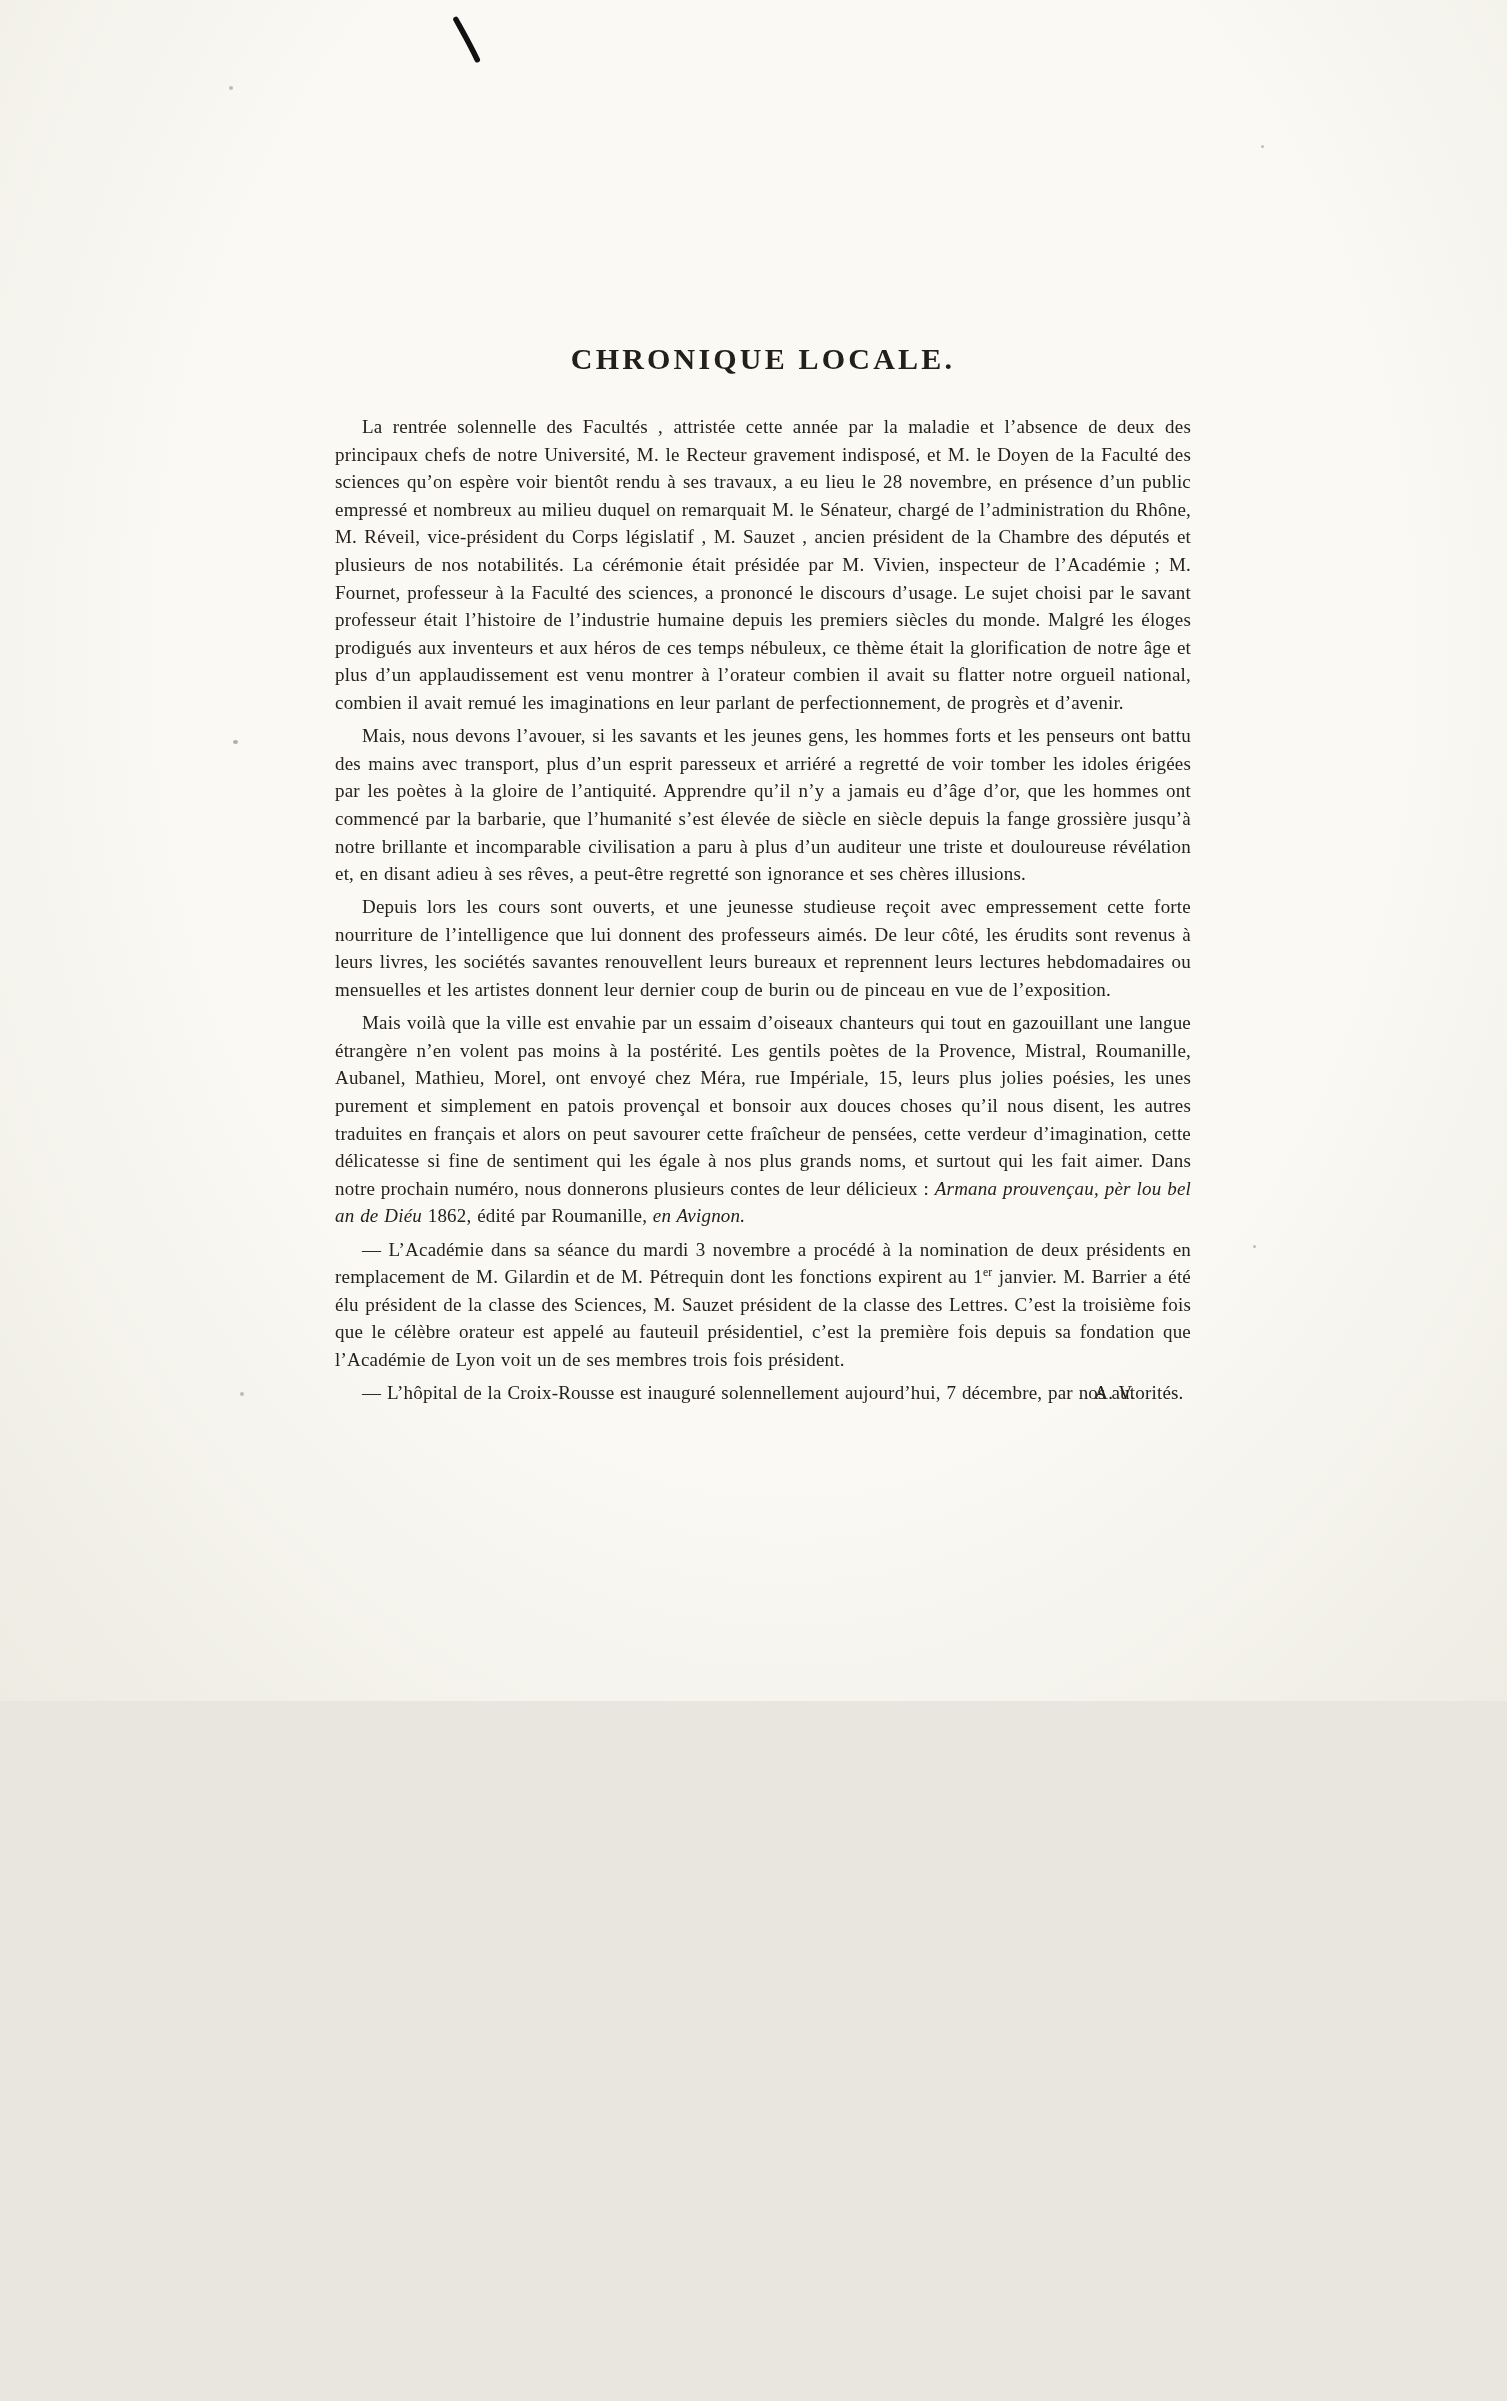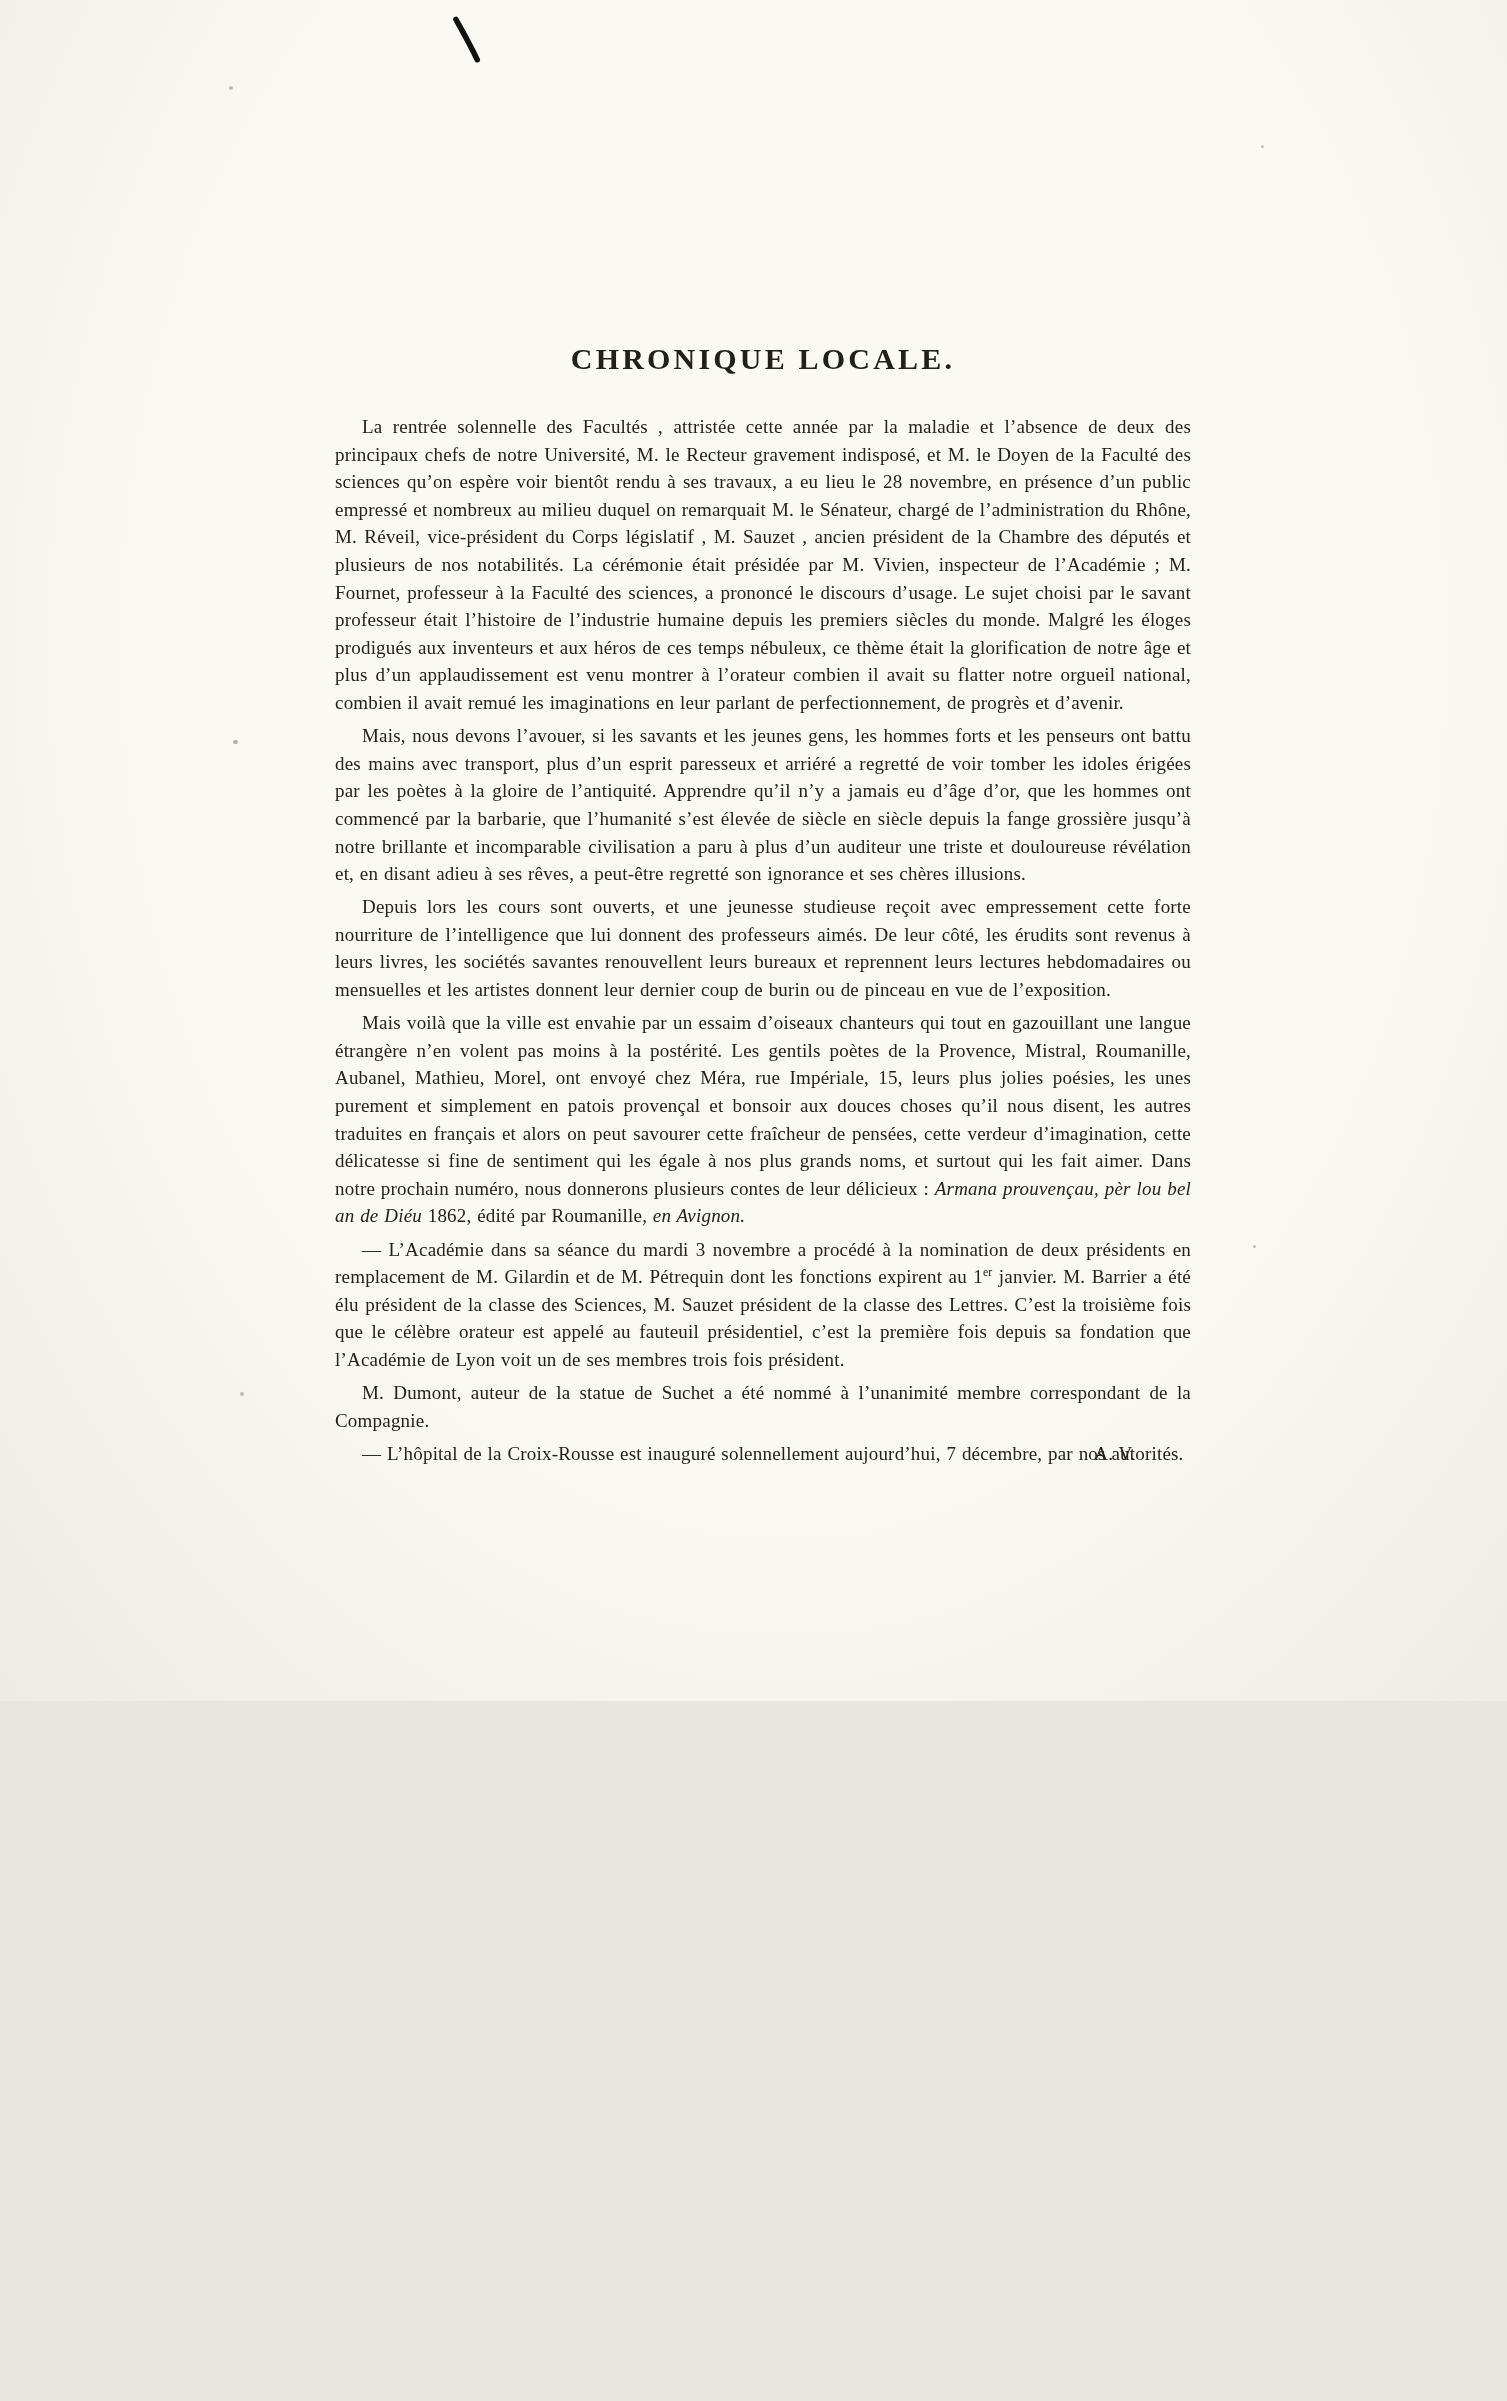--- a/index.html
+++ b/index.html
@@ -59,20 +59,19 @@
   <div class="speck s6"></div>
 
   <div class="column">
     <h1 class="title">CHRONIQUE LOCALE.</h1>
     <div>
         <p class="para"><span>La rentrée solennelle des Facultés , attristée cette année par la maladie et l’absence de deux des principaux chefs de notre Université, M. le Recteur gravement indisposé, et M. le Doyen de la Faculté des sciences qu’on espère voir bientôt rendu à ses travaux, a eu lieu le 28 novembre, en présence d’un public empressé et nombreux au milieu duquel on remarquait M. le Sénateur, chargé de l’administration du Rhône, M. Réveil, vice-président du Corps législatif , M. Sauzet , ancien président de la Chambre des députés et plusieurs de nos notabilités. La cérémonie était présidée par M. Vivien, inspecteur de l’Académie ; M. Fournet, professeur à la Faculté des sciences, a prononcé le discours d’usage. Le sujet choisi par le savant professeur était l’histoire de l’industrie humaine depuis les premiers siècles du monde. Malgré les éloges prodigués aux inventeurs et aux héros de ces temps nébuleux, ce thème était la glorification de notre âge et plus d’un applaudissement est venu montrer à l’orateur combien il avait su flatter notre orgueil national, combien il avait remué les imaginations en leur parlant de perfectionnement, de progrès et d’avenir.</span></p>
         <p class="para"><span>Mais, nous devons l’avouer, si les savants et les jeunes gens, les hommes forts et les penseurs ont battu des mains avec transport, plus d’un esprit paresseux et arriéré a regretté de voir tomber les idoles érigées par les poètes à la gloire de l’antiquité. Apprendre qu’il n’y a jamais eu d’âge d’or, que les hommes ont commencé par la barbarie, que l’humanité s’est élevée de siècle en siècle depuis la fange grossière jusqu’à notre brillante et incomparable civilisation a paru à plus d’un auditeur une triste et douloureuse révélation et, en disant adieu à ses rêves, a peut-être regretté son ignorance et ses chères illusions.</span></p>
         <p class="para"><span>Depuis lors les cours sont ouverts, et une jeunesse studieuse reçoit avec empressement cette forte nourriture de l’intelligence que lui donnent des professeurs aimés. De leur côté, les érudits sont revenus à leurs livres, les sociétés savantes renouvellent leurs bureaux et reprennent leurs lectures hebdomadaires ou mensuelles et les artistes donnent leur dernier coup de burin ou de pinceau en vue de l’exposition.</span></p>
         <p class="para"><span>Mais voilà que la ville est envahie par un essaim d’oiseaux chanteurs qui tout en gazouillant une langue étrangère n’en volent pas moins à la postérité. Les gentils poètes de la Provence, Mistral, Roumanille, Aubanel, Mathieu, Morel, ont envoyé chez Méra, rue Impériale, 15, leurs plus jolies poésies, les unes purement et simplement en patois provençal et bonsoir aux douces choses qu’il nous disent, les autres traduites en français et alors on peut savourer cette fraîcheur de pensées, cette verdeur d’imagination, cette délicatesse si fine de sentiment qui les égale à nos plus grands noms, et surtout qui les fait aimer. Dans notre prochain numéro, nous donnerons plusieurs contes de leur délicieux : </span><span class="it">Armana prouvençau, pèr lou bel an de Diéu</span><span> 1862, édité par Roumanille, </span><span class="it">en Avignon.</span></p>
         <p class="para"><span>— L’Académie dans sa séance du mardi 3 novembre a procédé à la nomination de deux présidents en remplacement de M. Gilardin et de M. Pétrequin dont les fonctions expirent au 1</span><sup>er</sup><span> janvier. M. Barrier a été élu président de la classe des Sciences, M. Sauzet président de la classe des Lettres. C’est la troisième fois que le célèbre orateur est appelé au fauteuil présidentiel, c’est la première fois depuis sa fondation que l’Académie de Lyon voit un de ses membres trois fois président.</span></p>
-        <p class="para"><span>M. Dumont, auteur de la statue de Suchet a été nommé à l’unanimité membre correspondant de la Compagnie.</span></p>
         <p class="para"><span>— L’hôpital de la Croix-Rousse est inauguré solennellement aujourd’hui, 7 décembre, par nos autorités.</span><span class="sig">A. V.</span></p>
       </div>
   </div>
 
   <div class="bottom-bar"></div>
 </div>
 
 
 </body></html>

